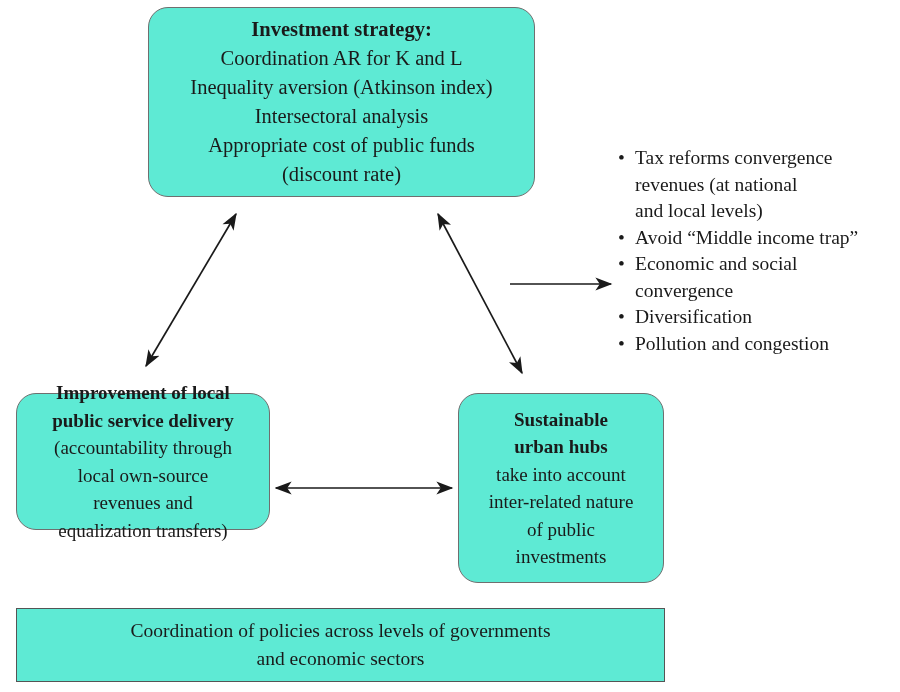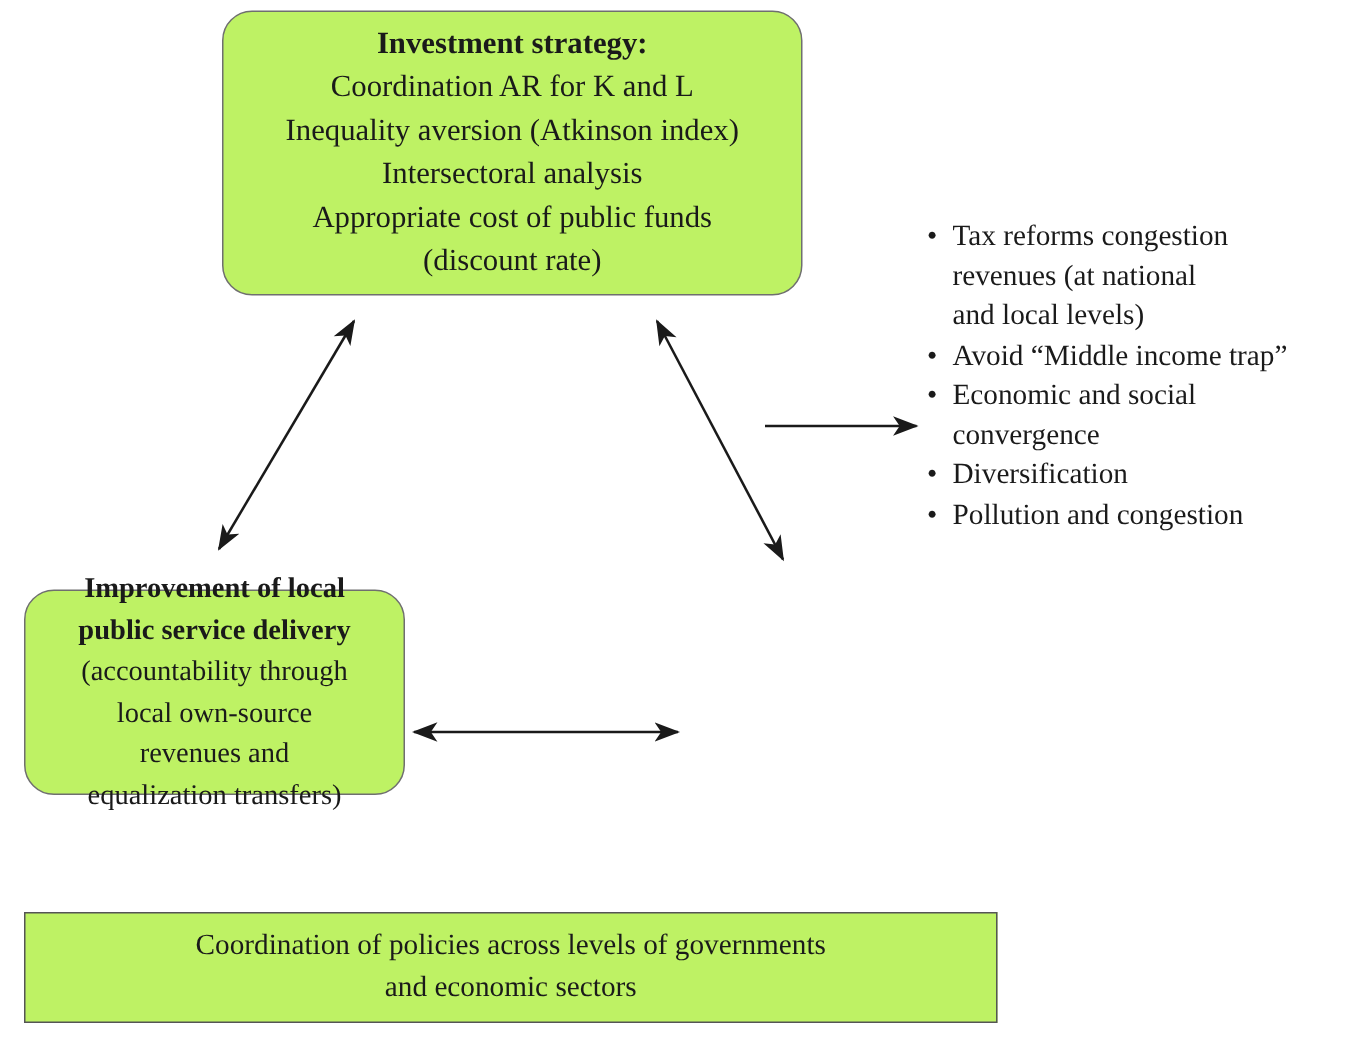--- a/index.html
+++ b/index.html
@@ -24,21 +24,21 @@
     left: 0;
     top: 0;
     width: 900px;
     height: 692px;
     pointer-events: none;
   }
   .box {
     position: absolute;
     box-sizing: border-box;
     border: 1.4px solid #6f6f6f;
-    background: #bef264;
+    background: #5eead4;
     display: flex;
     flex-direction: column;
     align-items: center;
     justify-content: center;
     text-align: center;
   }
   .box.rounded {
     border-radius: 20px;
   }
   .box.square {
@@ -155,31 +155,39 @@
 
   <div class="box rounded" id="box-local-service">
     <span class="line bold">Improvement of local</span>
     <span class="line bold">public service delivery</span>
     <span class="line">(accountability through</span>
     <span class="line">local own-source</span>
     <span class="line">revenues and</span>
     <span class="line">equalization transfers)</span>
   </div>
 
+  <div class="box rounded" id="box-urban-hubs">
+    <span class="line bold">Sustainable</span>
+    <span class="line bold">urban hubs</span>
+    <span class="line">take into account</span>
+    <span class="line">inter-related nature</span>
+    <span class="line">of public</span>
+    <span class="line">investments</span>
+  </div>
 
   <div class="box square" id="box-coordination">
     <span class="line">Coordination of policies across levels of governments</span>
     <span class="line">and economic sectors</span>
   </div>
 
   <div id="bullet-list">
 
     <div class="bullet-item">
       <span class="dot">•</span>
-      <span class="txt">Tax reforms congestion</span>
+      <span class="txt">Tax reforms convergence</span>
       <span class="txt">revenues (at national</span>
       <span class="txt">and local levels)</span>
     </div>
 
     <div class="bullet-item">
       <span class="dot">•</span>
       <span class="txt">Avoid “Middle income trap”</span>
     </div>
 
     <div class="bullet-item">

